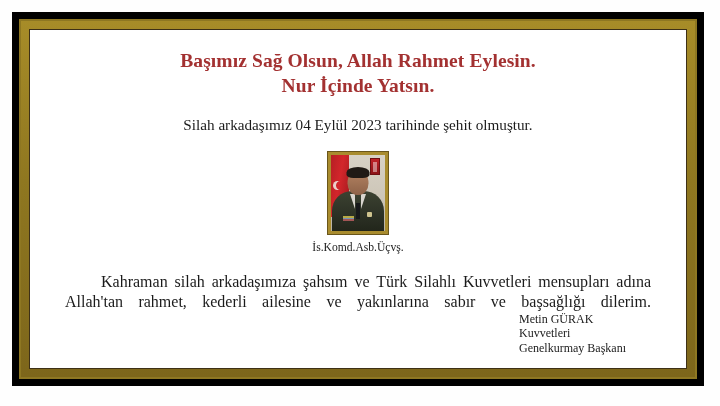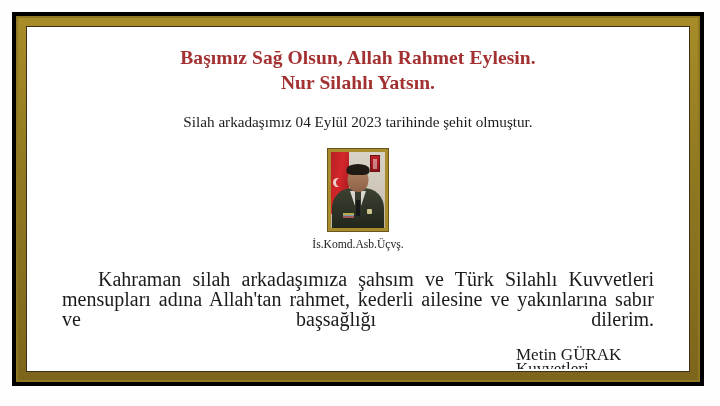--- a/index.html
+++ b/index.html
@@ -24,21 +24,21 @@
   }
 
   
   .frame-outer {
     position: absolute;
     left: 12px;
     top: 12px;
     width: 692px;
     height: 374px;
     box-sizing: border-box;
-    border: 4px solid #000000;
+    border: 7px solid #000000;
     background: #9d8326;
     padding: 0;
   }
   .frame-band {
     position: absolute;
     left: 0; top: 0; right: 0; bottom: 0;
     box-sizing: border-box;
     border: 2px solid #8e7722;
     background: linear-gradient(180deg, #a78c28 0%, #8f7720 45%, #7d661b 100%);
   }
@@ -213,55 +213,54 @@
     font-size: 11.6px;
     line-height: 13.6px;
   }
 
   
   .body-par {
     margin: 17px 33px 0 33px;
     text-align: justify;
     text-align-last: justify;
     text-indent: 36px;
-    font-size: 20px;
+    font-size: 16px;
     line-height: 20px;
     color: #1b1b1b;
     word-spacing: .4px;
     font-family: Liberation Serif, serif;
   }
   .body-par .last {
     text-align-last: left;
   }
 
   
   .signature {
-    margin-top: 19px;
     margin-right: 0;
     padding-left: 487px;
     color: #1b1b1b;
-    font-size: 17px;
+    font-size: 12px;
     line-height: 14.6px;
   }
   .signature div { white-space: nowrap; }
 </style>
 </head>
 <body>
 
 <div class="canvas">
 
   <div class="frame-outer">
     <div class="frame-band"></div>
     <div class="frame-inner-edge"></div>
 
     <div class="paper">
 
       <h1 class="headline">
         <span>Başımız Sağ Olsun, Allah Rahmet Eylesin.</span>
-        <span class="l2">Nur Silahlı Yatsın.</span>
+        <span class="l2">Nur İçinde Yatsın.</span>
       </h1>
 
       <div class="subline">Silah arkadaşımız 04 Eylül 2023 tarihinde şehit olmuştur.</div>
 
       <div class="portrait-wrap">
         <div class="portrait-frame">
           <div class="photo">
             <div class="flag"></div>
             <div class="emblem"></div>
             <div class="torso"></div>

